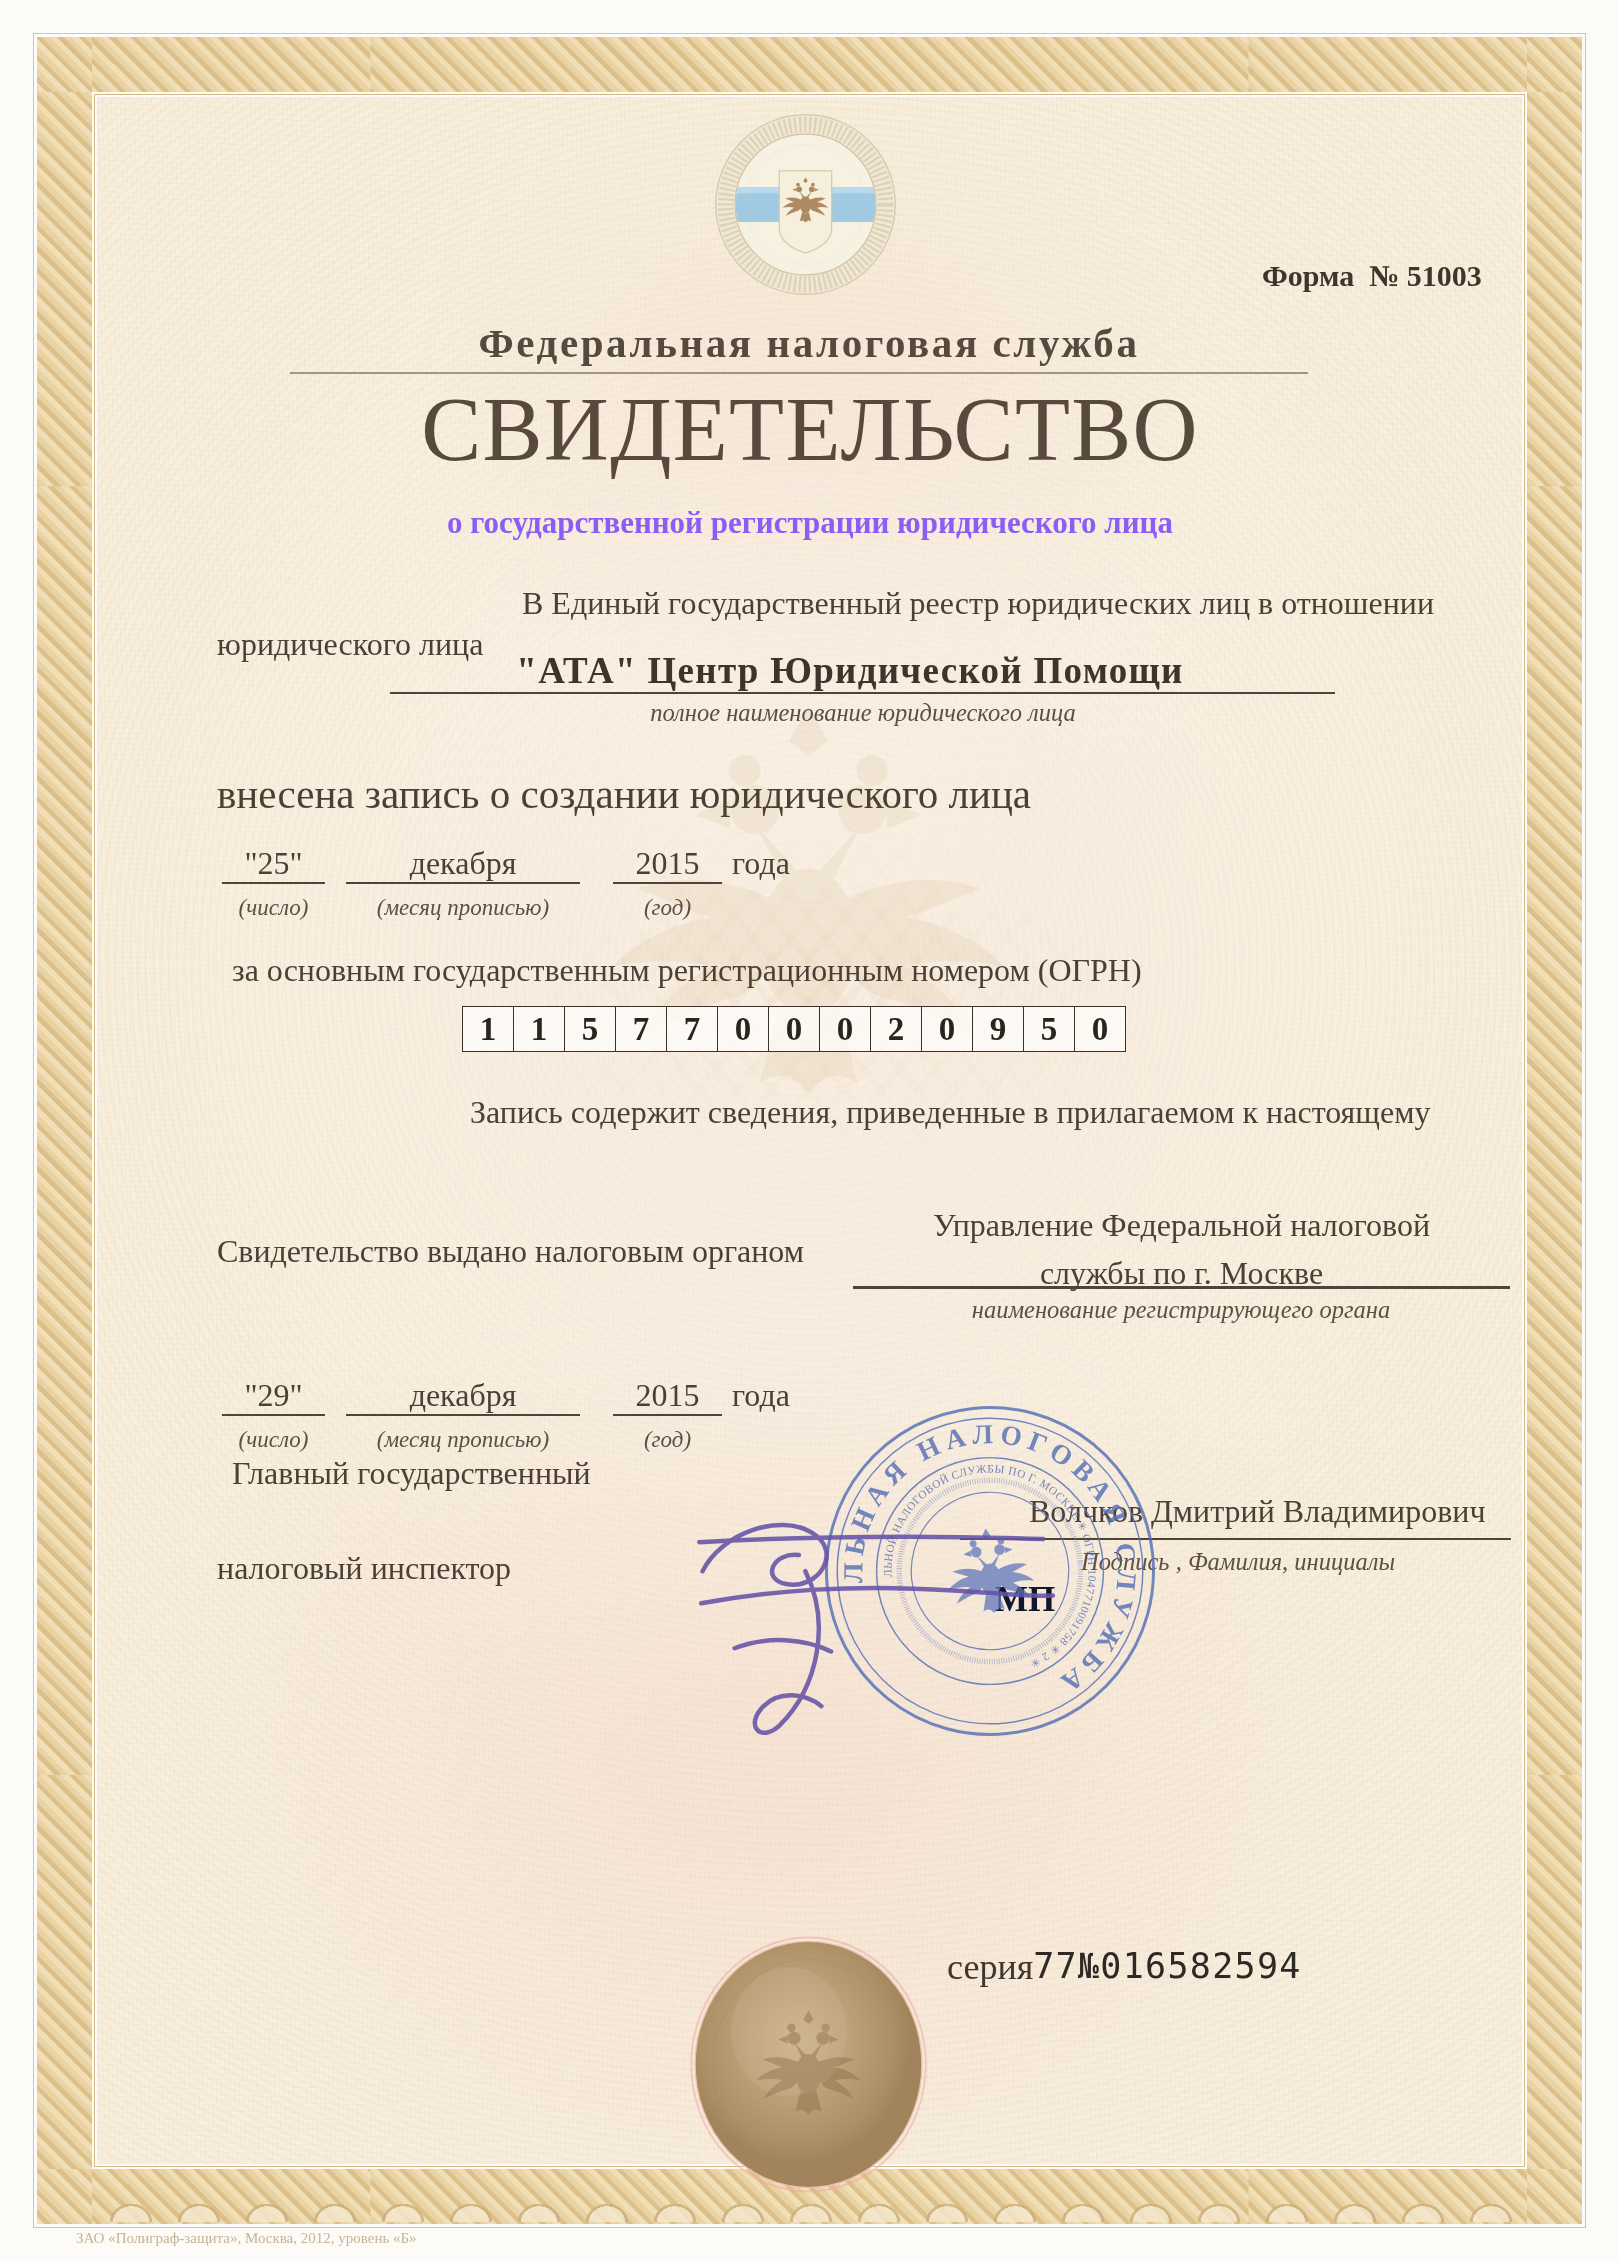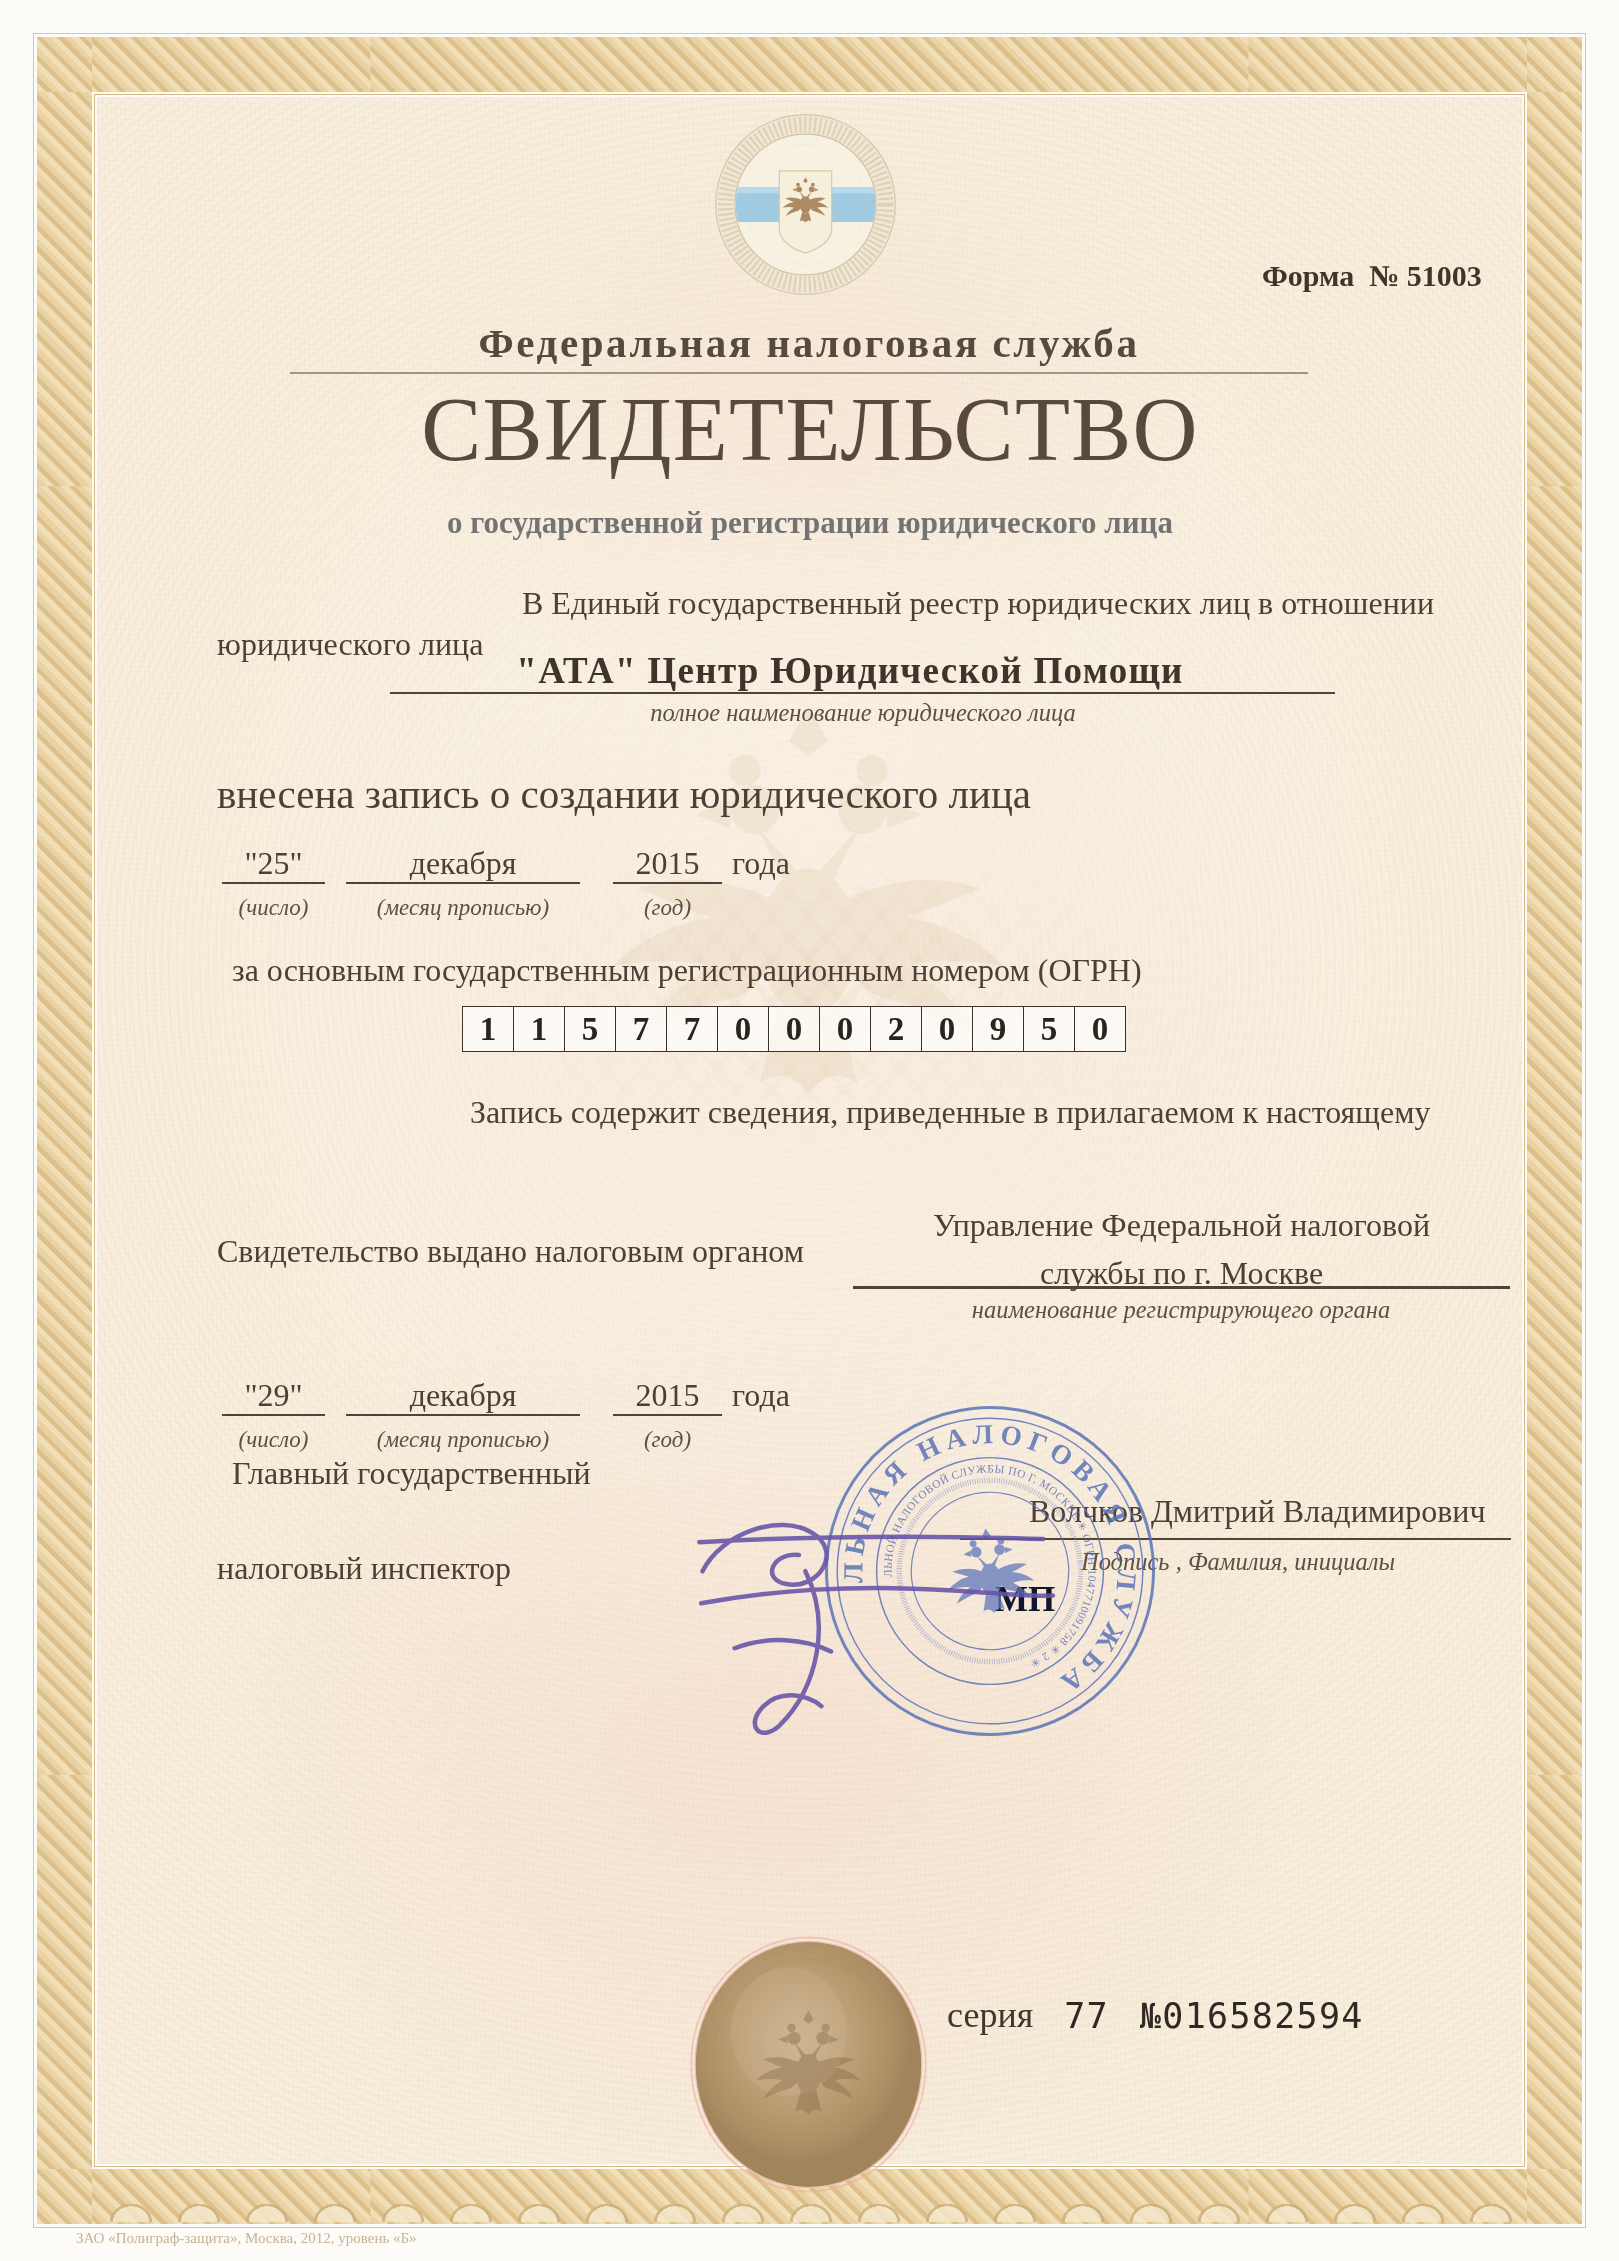--- a/index.html
+++ b/index.html
@@ -49,30 +49,30 @@
   .ctr{text-align:center;}
   .b{font-weight:bold;}
   .cap{font-size:24.5px; font-style:italic; color:#5c5045;}
   .body-t{font-size:32px;}
   .rule{background:#4e443a; height:1.9px;}
   .rule-soft{background:rgba(90,78,64,.55); height:1.9px;}
   
   .form-number{left:1262px; top:258px; font-size:30px; font-weight:bold; white-space:pre; color:#3e352c;}
   .agency{left:294px; top:319px; width:1030px; font-size:41px; font-weight:bold; letter-spacing:2.6px; color:#564a3e;}
   .title{left:166px; top:377px; width:1288px; font-size:90px; letter-spacing:1.3px; color:#57493c;}
-  .subtitle{left:166px; top:505px; width:1288px; font-size:31px; font-weight:bold; color:#737373;}
+  .subtitle{left:166px; top:505px; width:1288px; font-size:31px; font-weight:bold; color:#8b5cf6;}
   .ogrn-row{left:462px; top:1006px; display:flex; border:1.9px solid #3a322b; background:rgba(255,255,255,.7);}
   .ogrn-cell{
     width:50px; height:44px; border-left:1.9px solid #3a322b;
     display:flex; align-items:center; justify-content:center;
     font-size:33px; font-weight:bold; color:#2a241f;
   }
   .ogrn-cell:first-child{border-left:none;}
   .mp{left:995px; top:1579px; font-size:35px; font-weight:bold; color:#0f172a;}
-  .series-row{left:947px; top:1994px; display:flex; align-items:flex-end; gap:31px;}
+  .series-row{left:947px; top:1946px; display:flex; align-items:flex-start; }
   .series-label{font-size:36px; color:#3f362e;}
   .series-num{font-family:"DejaVu Sans Mono",monospace; font-size:35px; color:#2e2924; letter-spacing:1.3px;}
   .imprint{left:76px; top:2230px; font-size:15px; color:#c6b395;}
   .stamp-svg{left:811px; top:1392px; width:358px; height:358px;}
   .sig-svg{left:683px; top:1494px; width:399px; height:270px;}
   .seal-svg{left:686px; top:1935px; width:245px; height:259px;}
   .emblem-svg{left:712px; top:111px; width:187px; height:187px;}
 </style>
 </head>
 <body>

